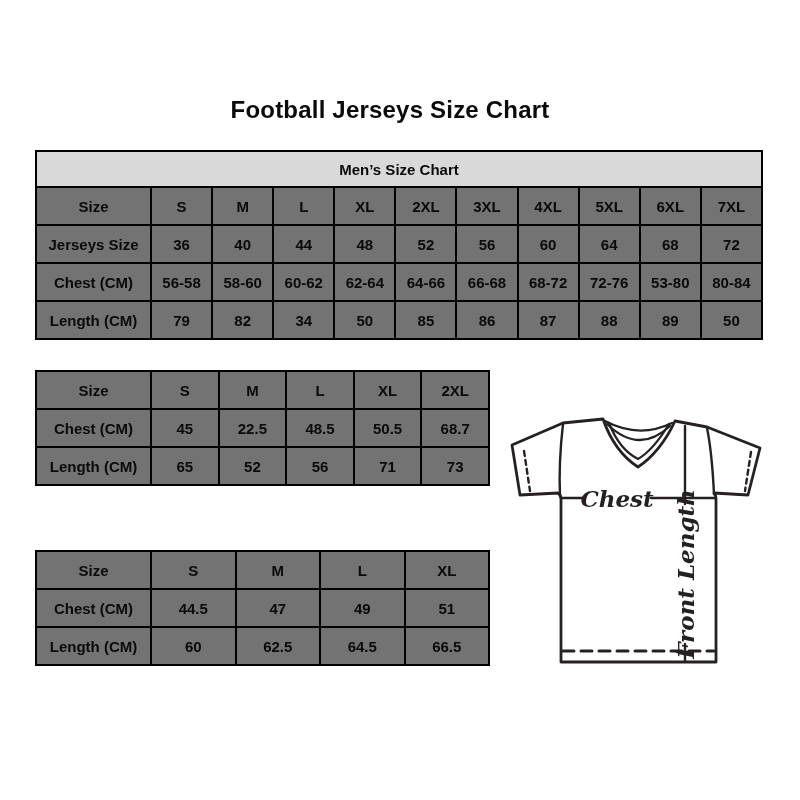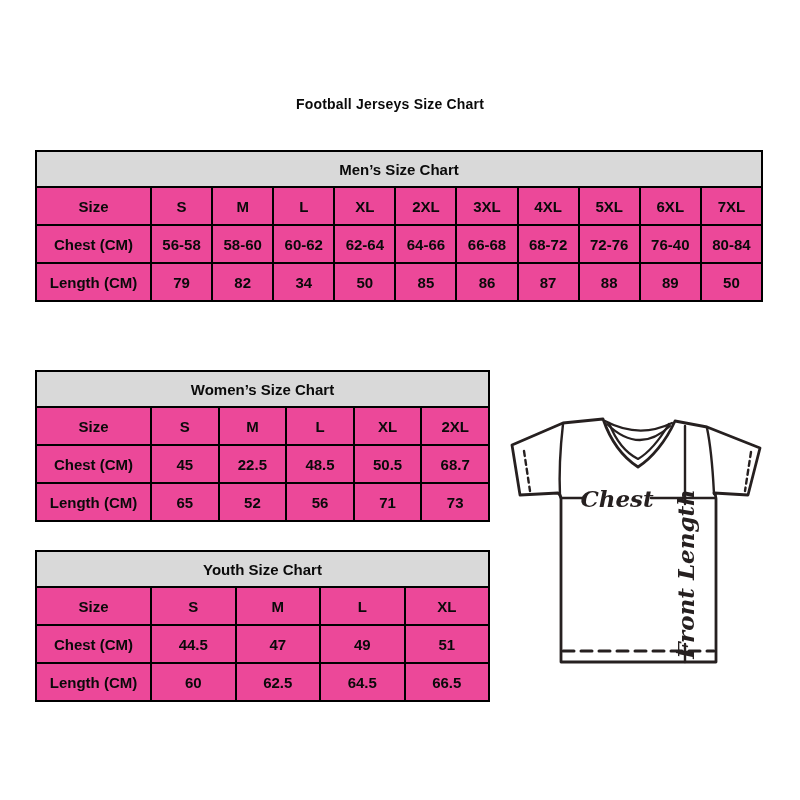--- a/index.html
+++ b/index.html
@@ -4,26 +4,26 @@
 <style>
   * { margin:0; padding:0; box-sizing:border-box; }
   html,body { background:#ffffff; }
   .canvas {
     position:relative; width:800px; height:800px; background:#ffffff;
     font-family:"Liberation Sans", sans-serif; color:#000;
     overflow:hidden;
   }
   .page-title {
     position:absolute; top:96px; left:0; width:780px;
-    text-align:center; font-size:14px; font-weight:bold; color:#0a0a0a;
+    text-align:center; font-size:24px; font-weight:bold; color:#0a0a0a;
     letter-spacing:0.2px;
   }
   table.size-table {
     position:absolute; border-collapse:collapse; table-layout:fixed;
-    background:#ec4899;
+    background:#737373;
   }
   table.size-table td {
     border:2px solid #000; text-align:center; vertical-align:middle;
     font-weight:bold; font-size:15px; color:#0a0a0a; padding:0;
     overflow:hidden; white-space:nowrap;
   }
   td.band {
     background:#d9d9d9; font-size:17px; height:36px;
   }
   td.cell { height:38px; }
@@ -69,30 +69,43 @@
         <td class="cell">L</td>
         <td class="cell">XL</td>
         <td class="cell">2XL</td>
         <td class="cell">3XL</td>
         <td class="cell">4XL</td>
         <td class="cell">5XL</td>
         <td class="cell">6XL</td>
         <td class="cell">7XL</td>
       </tr>
       <tr>
+        <td class="cell">Jerseys Size</td>
+        <td class="cell">36</td>
+        <td class="cell">40</td>
+        <td class="cell">44</td>
+        <td class="cell">48</td>
+        <td class="cell">52</td>
+        <td class="cell">56</td>
+        <td class="cell">60</td>
+        <td class="cell">64</td>
+        <td class="cell">68</td>
+        <td class="cell">72</td>
+      </tr>
+      <tr>
         <td class="cell">Chest (CM)</td>
         <td class="cell">56-58</td>
         <td class="cell">58-60</td>
         <td class="cell">60-62</td>
         <td class="cell">62-64</td>
         <td class="cell">64-66</td>
         <td class="cell">66-68</td>
         <td class="cell">68-72</td>
         <td class="cell">72-76</td>
-        <td class="cell">76-40</td>
+        <td class="cell">53-80</td>
         <td class="cell">80-84</td>
       </tr>
       <tr>
         <td class="cell">Length (CM)</td>
         <td class="cell">79</td>
         <td class="cell">82</td>
         <td class="cell">34</td>
         <td class="cell">50</td>
         <td class="cell">85</td>
         <td class="cell">86</td>
@@ -108,23 +121,20 @@
     <colgroup>
       <col style="width:115px">
       <col>
         <col>
         <col>
         <col>
         <col>
     </colgroup>
     <tbody>
       <tr>
-        <td class="band" colspan="6">Women’s Size Chart</td>
-      </tr>
-      <tr>
         <td class="cell">Size</td>
         <td class="cell">S</td>
         <td class="cell">M</td>
         <td class="cell">L</td>
         <td class="cell">XL</td>
         <td class="cell">2XL</td>
       </tr>
       <tr>
         <td class="cell">Chest (CM)</td>
         <td class="cell">45</td>
@@ -146,23 +156,20 @@
 
   <table class="size-table" id="youth-table">
     <colgroup>
       <col style="width:115px">
       <col>
         <col>
         <col>
         <col>
     </colgroup>
     <tbody>
-      <tr>
-        <td class="band" colspan="5">Youth Size Chart</td>
-      </tr>
       <tr>
         <td class="cell">Size</td>
         <td class="cell">S</td>
         <td class="cell">M</td>
         <td class="cell">L</td>
         <td class="cell">XL</td>
       </tr>
       <tr>
         <td class="cell">Chest (CM)</td>
         <td class="cell">44.5</td>

